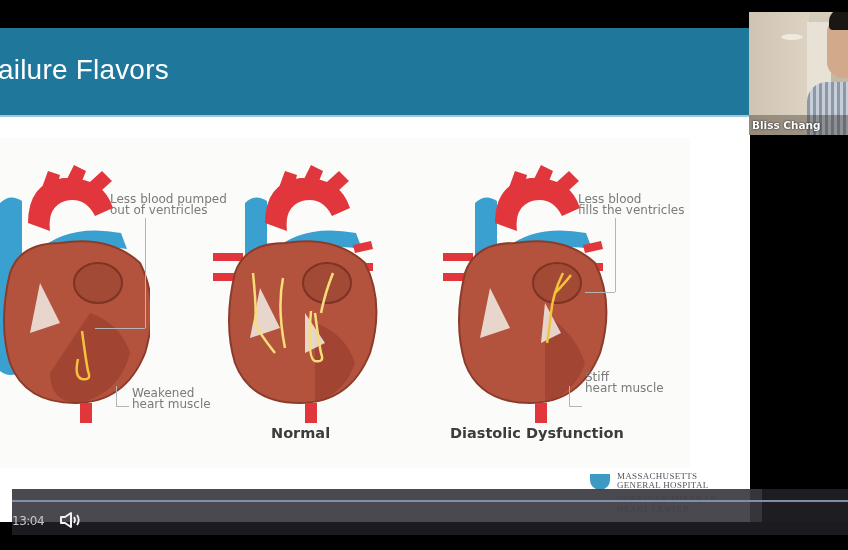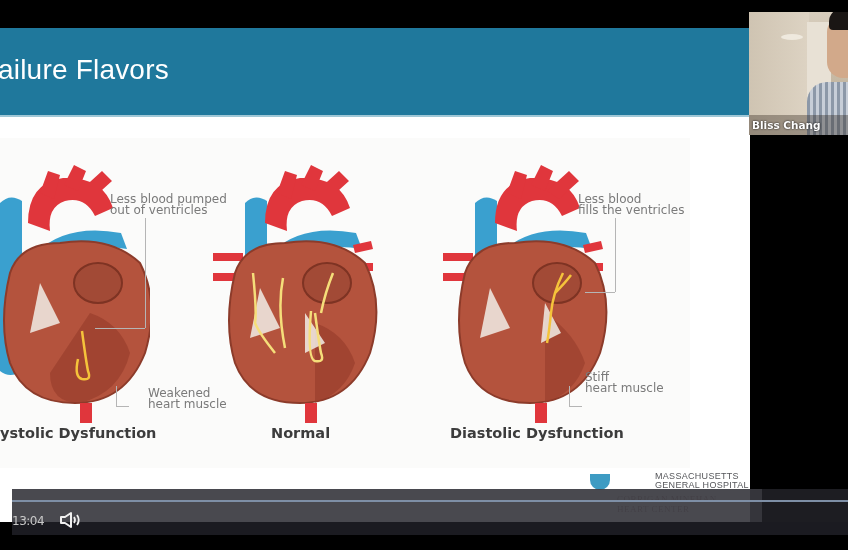--- a/index.html
+++ b/index.html
@@ -7,21 +7,21 @@
   .slide{position:absolute;left:0;top:28px;width:750px;height:494px;background:#fff;overflow:hidden;}
   .slide-header{position:absolute;left:0;top:0;width:750px;height:87px;background:#1f789c;border-bottom:2px solid #9fc7d6;padding-left:28px;}
   .slide-title{position:absolute;left:-2px;top:26px;color:#fff;font-size:28px;font-family:"Liberation Sans",sans-serif;letter-spacing:0.2px;}
   .panel{position:absolute;top:110px;left:0;width:690px;height:330px;background:#fbfbfa;}
   .heart{position:absolute;}
   .callout{position:absolute;font-size:12px;line-height:11px;color:#7a7a7a;font-family:"DejaVu Sans",sans-serif;}
   .leader{position:absolute;border-color:#b5b5b5;border-style:solid;border-width:0;}
   .label{position:absolute;top:397px;font-size:14.5px;font-weight:bold;color:#3c3c3c;font-family:"DejaVu Sans",sans-serif;white-space:nowrap;}
   .logo{position:absolute;left:590px;top:444px;}
   .logo-shield{position:absolute;left:0;top:2px;width:20px;height:16px;background:#3d9bc3;border-radius:0 0 10px 10px;}
-  .logo-text{position:absolute;left:27px;top:0;font-family:Liberation Sans, sans-serif;font-size:9px;line-height:9px;color:#55565a;white-space:nowrap;letter-spacing:0.3px;margin-left:38px;}
+  .logo-text{position:absolute;left:27px;top:0;font-family:Liberation Serif, serif;font-size:9px;line-height:9px;color:#55565a;white-space:nowrap;letter-spacing:0.3px;}
   .logo-text2{position:absolute;left:27px;top:22px;font-family:"Liberation Serif",serif;font-size:9px;line-height:10px;color:#5a1a1e;white-space:nowrap;opacity:0.55;letter-spacing:0.5px;}
   .webcam{position:absolute;left:749px;top:12px;width:99px;height:123px;background:linear-gradient(180deg,#d7cdbd 0%,#c9bca7 45%,#b8ab96 100%);overflow:hidden;padding-left:48px;}
   .webcam .wall{position:absolute;left:0;top:0;width:60px;height:123px;background:linear-gradient(90deg,#cfc4b2,#ddd3c3);}
   .webcam .door{position:absolute;left:58px;top:10px;width:24px;height:90px;background:#e8e1d5;}
   .webcam .head{position:absolute;left:78px;top:4px;width:34px;height:62px;background:#d2a98a;border-radius:16px;}
   .webcam .hair{position:absolute;left:80px;top:-4px;width:34px;height:22px;background:#1a1614;border-radius:14px 14px 4px 4px;}
   .webcam .shirt{position:absolute;left:58px;top:70px;width:60px;height:60px;background:repeating-linear-gradient(90deg,#8c98a8 0 3px,#c7ced8 3px 6px);border-radius:20px 0 0 0;}
   .webcam .light{position:absolute;left:32px;top:22px;width:22px;height:6px;border-radius:50%;background:#efe9de;}
   .webcam .name{position:absolute;left:3px;bottom:4px;color:#fff;font-size:10.5px;font-weight:bold;font-family:"DejaVu Sans",sans-serif;text-shadow:0 0 2px #000;}
   .webcam .namebar{position:absolute;left:0;bottom:0;width:99px;height:20px;background:rgba(40,30,20,0.35);}
@@ -55,25 +55,24 @@
     <path d="M102 168 q4 30 6 40 q4 10 -6 8 q-8 -2 -4 -20" stroke="#f5c33b" stroke-width="2.5" fill="none"></path>
     <path d="M100 240 l0 20 l12 0 l0 -20z" fill="#e0363c"></path>
   </svg>
   <div class="callout" style="left:110px;top:166px">
     <div>Less blood pumped</div>
     <div>out of ventricles</div>
   </div>
   <div class="leader" style="left:145px;top:190px;width:0;height:110px;border-left-width:1px"></div>
   <div class="leader" style="left:95px;top:300px;width:50px;height:0;border-top-width:1px"></div>
   <div class="leader" style="left:116px;top:358px;width:12px;height:20px;border-left-width:1px;border-bottom-width:1px"></div>
-  <div class="callout" style="left:148px;top:360px">
+  <div class="callout" style="left:132px;top:360px">
     <div>Weakened</div>
     <div>heart muscle</div>
   </div>
-  <div class="label" style="left:0px">ystolic Dysfunction</div>
 
   <svg class="heart" style="left:205px;top:135px" width="175" height="260" viewBox="0 0 175 260">
     <path d="M40 40 q10 -10 22 -2 l0 180 q-12 8 -22 0z" fill="#3aa0cf"></path>
     <path d="M60 60 q0 -40 35 -45 q40 -2 50 30 l-18 8 q-10 -20 -30 -15 q-18 6 -15 30 z" fill="#e0363c"></path>
     <path d="M72 30 l8 -22 l12 4 l-6 24z M96 22 l10 -20 l12 6 l-8 20z M112 28 l22 -20 l10 10 l-20 18z" fill="#e0363c"></path>
     <path d="M66 90 q30 -30 85 -20 l6 16 q-50 -8 -80 18z" fill="#3aa0cf"></path>
     <path d="M8 90 l30 0 l0 8 l-30 0z M8 110 l30 0 l0 8 l-30 0z M148 82 l18 -4 l2 8 l-18 4z M150 100 l18 0 l0 8 l-18 0z" fill="#e0363c"></path>
     <path d="M30 110 q10 -30 50 -30 q50 -8 80 20 q20 40 5 90 q-20 50 -70 50 q-50 0 -65 -40 q-12 -40 0 -90z" fill="#b4533d" stroke="#8c3b2a" stroke-width="2"></path>
     <path d="M110 160 q30 10 40 40 q-10 30 -40 40z" fill="#943a2a" opacity="0.6"></path>
     <ellipse cx="122" cy="120" rx="24" ry="20" fill="#a24a36" stroke="#7e3323" stroke-width="2"></ellipse>

